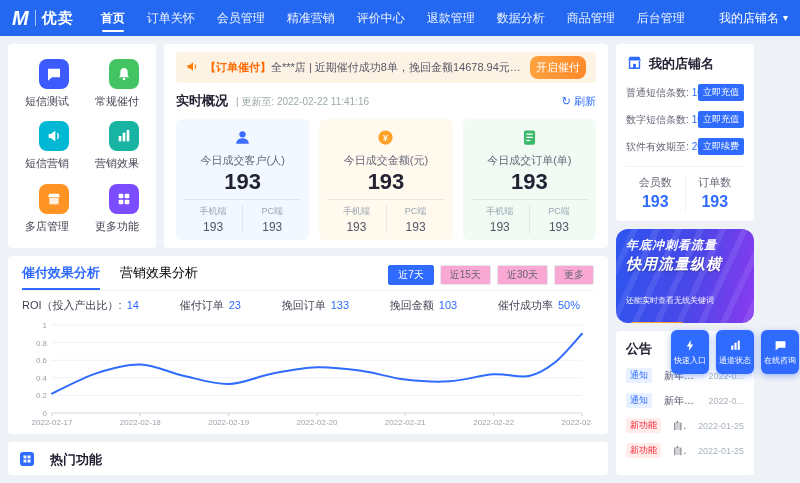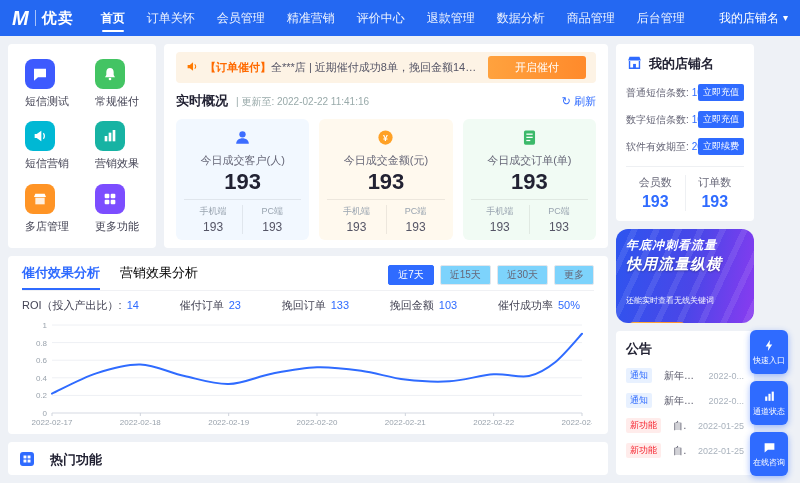--- a/index.html
+++ b/index.html
@@ -20,51 +20,51 @@
   .chevron{font-size:10px;line-height:1}
 
   
   .content{display:flex;gap:8px;padding:8px 46px 8px 8px;height:447px}
   .col-main{width:600px;min-width:600px;display:flex;flex-direction:column;gap:8px}
   .col-right{flex:1;display:flex;flex-direction:column;gap:8px;min-width:0}
   .row-top{display:flex;gap:8px;height:204px}
 
   
   .quick-card{width:148px;min-width:148px;background:#fff;border-radius:4px;display:grid;grid-template-columns:1fr 1fr;align-content:space-evenly;justify-items:center;row-gap:4px;padding:6px 4px}
-  .quick-item{display:flex;flex-direction:column;align-items:flex-start;gap:5px;cursor:pointer}
+  .quick-item{display:flex;flex-direction:column;align-items:flex-end;gap:5px;cursor:pointer}
   .quick-icon{width:30px;height:30px;border-radius:8px;display:flex;align-items:center;justify-content:center}
   .quick-label{font-size:11px;color:#445}
 
   
   .overview-card{flex:1;background:#fff;border-radius:4px;padding:8px 12px;display:flex;flex-direction:column;min-width:0}
   .notice{display:flex;align-items:center;gap:6px;background:#fdf3e5;border-radius:4px;padding:4px 10px;font-size:11px;color:#556}
   .notice-text{flex:1;white-space:nowrap;overflow:hidden;text-overflow:ellipsis}
   .notice-tag{color:#ff6a00;font-weight:bold}
-  .notice-btn{background:linear-gradient(90deg,#ffa23e,#ff8a2b);color:#fff;border:none;border-radius:3px;padding:4px 27px;font-size:11px;cursor:pointer;white-space:nowrap}
+  .notice-btn{background:linear-gradient(90deg,#ffa23e,#ff8a2b);color:#fff;border:none;border-radius:8px;padding:4px 6px;font-size:11px;cursor:pointer;white-space:nowrap}
   .ov-header{display:flex;align-items:baseline;margin-top:9px}
   .ov-title{font-size:13px;font-weight:bold;color:#223}
   .ov-updated{font-size:10px;color:#9aa;margin-left:8px}
   .ov-refresh{margin-left:auto;color:#2f6bff;font-size:11px;display:flex;align-items:center;gap:3px;cursor:pointer}
   .stat-row{display:flex;gap:10px;margin-top:9px;flex:1}
   .stat-card{flex:1;border-radius:6px;padding:9px 8px 6px;text-align:center;display:flex;flex-direction:column;min-width:0}
   .stat-title{font-size:11px;color:#667;margin-top:3px;white-space:nowrap}
   .stat-value{font-size:22px;font-weight:bold;color:#223;margin-top:1px}
   .stat-sub{display:flex;margin-top:auto;border-top:1px solid rgba(0,0,0,.07);padding-top:5px}
   .stat-sub-col{flex:1}
   .stat-sub-col + .stat-sub-col{border-left:1px solid rgba(0,0,0,.07)}
   .stat-sub-label{font-size:9px;color:#99a4b0}
   .stat-sub-value{font-size:12px;color:#556;margin-top:2px}
 
   
   .analysis-card{background:#fff;border-radius:4px;padding:8px 14px 4px;height:178px}
   .an-header{display:flex;align-items:center;border-bottom:1px solid #f0f1f4}
   .an-tab{font-size:13px;color:#000000;margin-right:20px;padding-bottom:6px;cursor:pointer;border-bottom:2px solid transparent}
   .an-tab.active{color:#2f6bff;font-weight:bold;border-bottom-color:#2f6bff}
   .ranges{margin-left:auto;display:flex;gap:6px;padding-bottom:5px}
-  .range-pill{font-size:10px;padding:2px 9px;border-radius:2px;border:1px solid #e3e6ec;color:#667;background:#7dd3fc;cursor:pointer;white-space:nowrap}
+  .range-pill{font-size:10px;padding:2px 9px;border-radius:2px;border:1px solid #e3e6ec;color:#667;background:#f9a8d4;cursor:pointer;white-space:nowrap}
   .range-pill.active{background:#2f6bff;border-color:#2f6bff;color:#fff}
   .an-stats{display:flex;justify-content:space-between;margin:7px 14px 0 0;font-size:11px;color:#445}
   .an-stat b{color:#2f6bff;font-weight:normal;margin-left:5px}
 
   
   .hot-card{flex:1;background:#fff;border-radius:4px;padding:9px 12px;min-height:0}
   .hot-head{display:flex;align-items:center;gap:16px;font-size:13px;font-weight:bold;color:#223}
 
   
   .shop-card{background:#fff;border-radius:4px;padding:10px}
@@ -91,21 +91,21 @@
   .ann-card{background:#fff;border-radius:4px;padding:9px 10px;flex:1;min-height:0;overflow:hidden}
   .ann-title{font-weight:bold;font-size:13px;color:#223}
   .ann-item{display:flex;align-items:center;gap:12px;margin-top:10px;font-size:10px;cursor:pointer}
   .ann-tag{font-size:9px;padding:1px 4px;border-radius:2px;white-space:nowrap}
   .ann-tag.notice{background:#e8f1ff;color:#2f6bff}
   .ann-tag.feature{background:#ffeceb;color:#f5222d}
   .ann-text{flex:1;color:#556;white-space:nowrap;overflow:hidden;text-overflow:ellipsis}
   .ann-date{color:#a9b2bd;font-size:9px;white-space:nowrap}
 
   
-  .floats{position:absolute;top:330px;right:12px;display:flex;flex-direction:column;gap:7px}
+  .floats{position:absolute;top:330px;right:1px;display:flex;flex-direction:row;gap:7px}
   .float-btn{width:38px;height:44px;background:#2f6bff;border-radius:6px;color:#fff;display:flex;flex-direction:column;align-items:center;justify-content:center;gap:3px;cursor:pointer;box-shadow:0 2px 6px rgba(47,107,255,.45)}
   .float-btn span{font-size:8px;line-height:1;white-space:nowrap}
 
   .chart-wrap{margin-top:4px}
 </style>
 </head>
 <body>
 
 <header class="header">
   <div class="logo">

